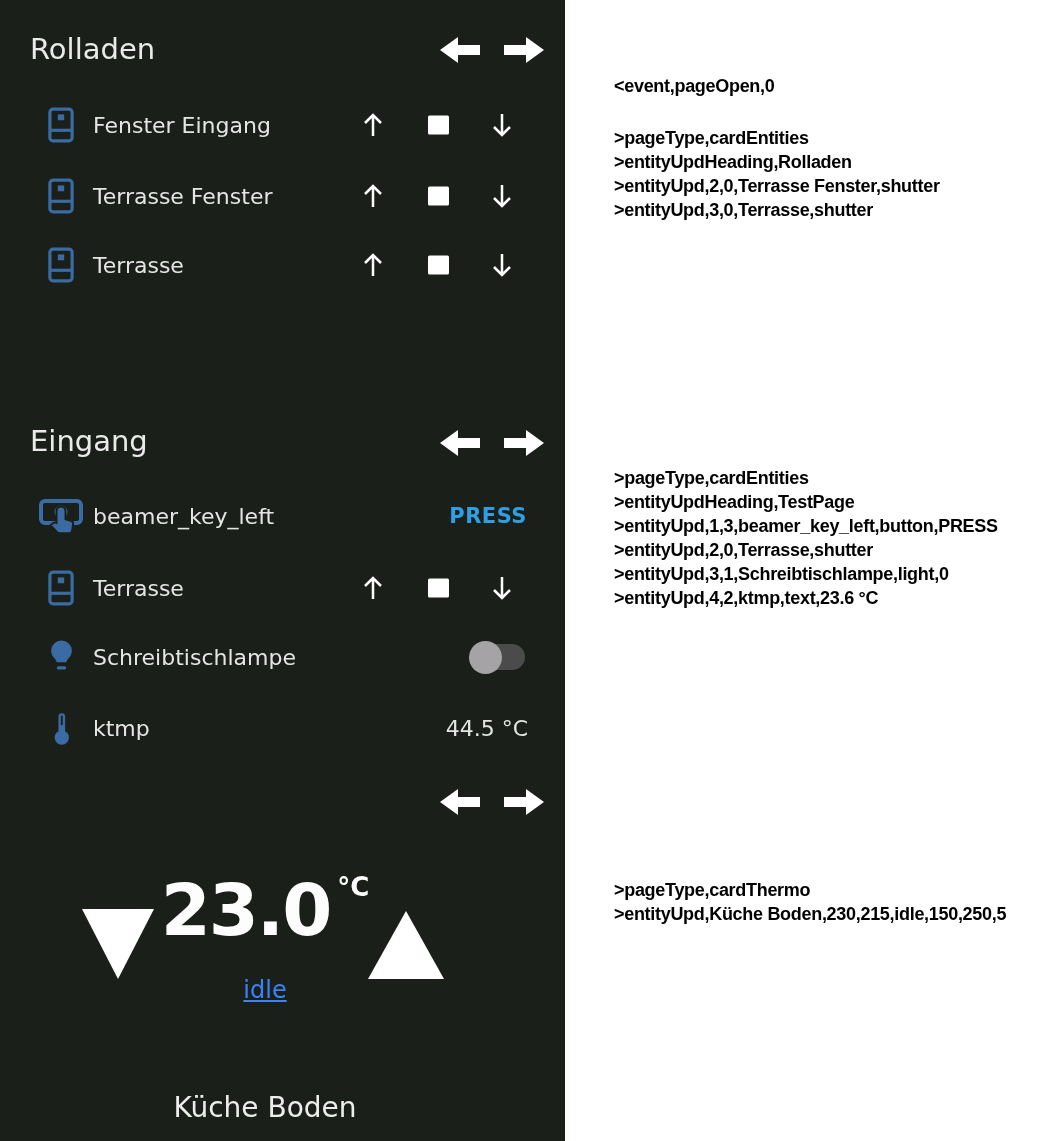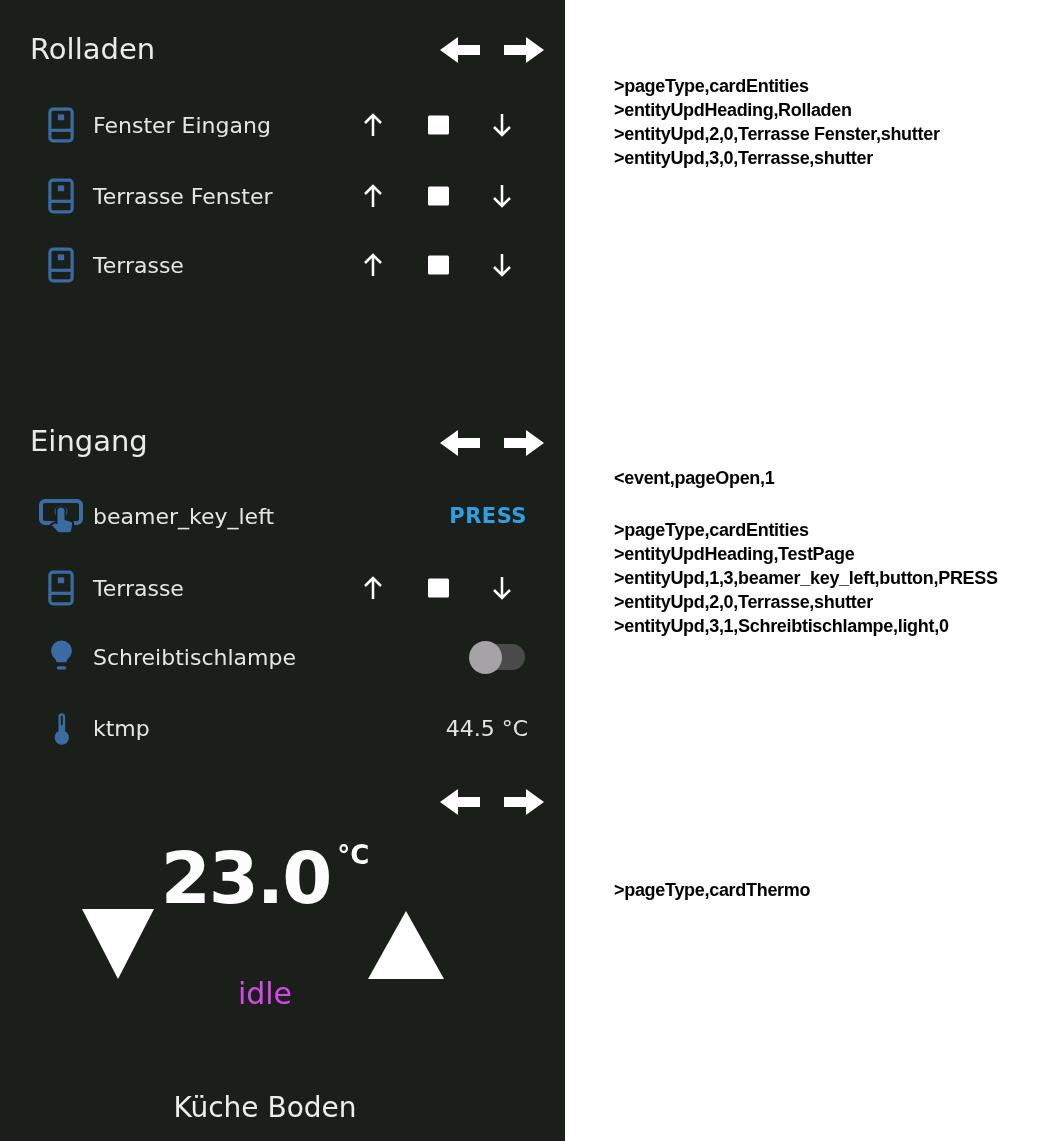--- a/index.html
+++ b/index.html
@@ -27,21 +27,21 @@
   .ctl.down{left:452px;}
   .sq{display:block;width:21px;height:19px;background:#fff;border-radius:1.5px;}
   .press{position:absolute;right:16px;top:50%;transform:translateY(-50%);color:var(--press);font-size:21px;font-weight:600;letter-spacing:0.5px;cursor:pointer;}
   .value{position:absolute;right:15px;top:50%;transform:translateY(-50%);color:var(--light);font-size:22px;white-space:nowrap;}
   .toggle{position:absolute;right:18px;top:50%;transform:translateY(-50%);width:55px;height:26px;background:var(--track);border-radius:13px;cursor:pointer;}
   .toggle .knob{position:absolute;left:-1px;top:-3.5px;width:33px;height:33px;border-radius:50%;background:var(--knob);}
   .thermo-center{position:absolute;left:0;width:530px;text-align:center;color:#fff;}
   .temp-num{font-size:72px;font-weight:bold;letter-spacing:-2px;color:#fdfdfd;}
   .temp-unit{font-size:26px;font-weight:bold;color:#fdfdfd;vertical-align:top;position:relative;top:4px;margin-left:7px;}
   .target{font-size:24px;color:#c9c9c9;}
-  .state{font-size:30px;color:#d946ef;}
+  .state{font-size:24px;color:#3b82f6;text-decoration:underline;}
   .thermo-title{font-size:28px;color:#ededed;}
   .tri{position:absolute;cursor:pointer;}
   .tri svg{display:block;}
   .note{position:absolute;left:614px;width:430px;color:#000;font-family:"Liberation Sans",sans-serif;font-weight:bold;font-size:18px;letter-spacing:-0.3px;line-height:24px;white-space:nowrap;}
   .evt{margin-bottom:28px;}
 </style>
 </head>
 <body>
 
 <div class="stage">
@@ -209,21 +209,21 @@
       <span><svg width="40" height="30" viewBox="0 0 40 30">
             <polygon points="40,10 18,10 18,2 0,15 18,28 18,20 40,20" fill="#fff"></polygon>
           </svg></span>
     </div>
     <div class="nav" style="left:504px;top:787px">
       <span><svg width="40" height="30" viewBox="0 0 40 30">
             <polygon points="0,10 22,10 22,2 40,15 22,28 22,20 0,20" fill="#fff"></polygon>
           </svg></span>
     </div>
 
-    <div class="thermo-center" style="top:836px">
+    <div class="thermo-center" style="top:868px">
       <span class="temp-num">23.0</span><span class="temp-unit">°C</span>
     </div>
 
     <div class="tri" style="left:82px;top:909px">
       <span><svg width="72" height="70" viewBox="0 0 72 70">
             <polygon points="0,0 72,0 36,70" fill="#fff"></polygon>
           </svg></span>
     </div>
     <div class="tri" style="left:368px;top:911px">
       <span><svg width="76" height="68" viewBox="0 0 76 68">
@@ -231,33 +231,35 @@
           </svg></span>
     </div>
 
     <div class="thermo-center state" style="top:976px">idle</div>
     <div class="thermo-center thermo-title" style="top:1091px">Küche Boden</div>
   </div>
 
   <div>
 
     <div class="note" style="top:74px">
+      <div class="evt">&lt;event,pageOpen,0</div>
       <div>&gt;pageType,cardEntities</div>
       <div>&gt;entityUpdHeading,Rolladen</div>
       <div>&gt;entityUpd,2,0,Terrasse Fenster,shutter</div>
       <div>&gt;entityUpd,3,0,Terrasse,shutter</div>
     </div>
 
     <div class="note" style="top:466px">
-      <div class="evt">&lt;event,pageOpen,1</div>
       <div>&gt;pageType,cardEntities</div>
       <div>&gt;entityUpdHeading,TestPage</div>
       <div>&gt;entityUpd,1,3,beamer_key_left,button,PRESS</div>
       <div>&gt;entityUpd,2,0,Terrasse,shutter</div>
       <div>&gt;entityUpd,3,1,Schreibtischlampe,light,0</div>
+      <div>&gt;entityUpd,4,2,ktmp,text,23.6 °C</div>
     </div>
 
     <div class="note" style="top:878px">
       <div>&gt;pageType,cardThermo</div>
+      <div>&gt;entityUpd,Küche Boden,230,215,idle,150,250,5</div>
     </div>
 
   </div>
 </div>
 
 </body></html>

